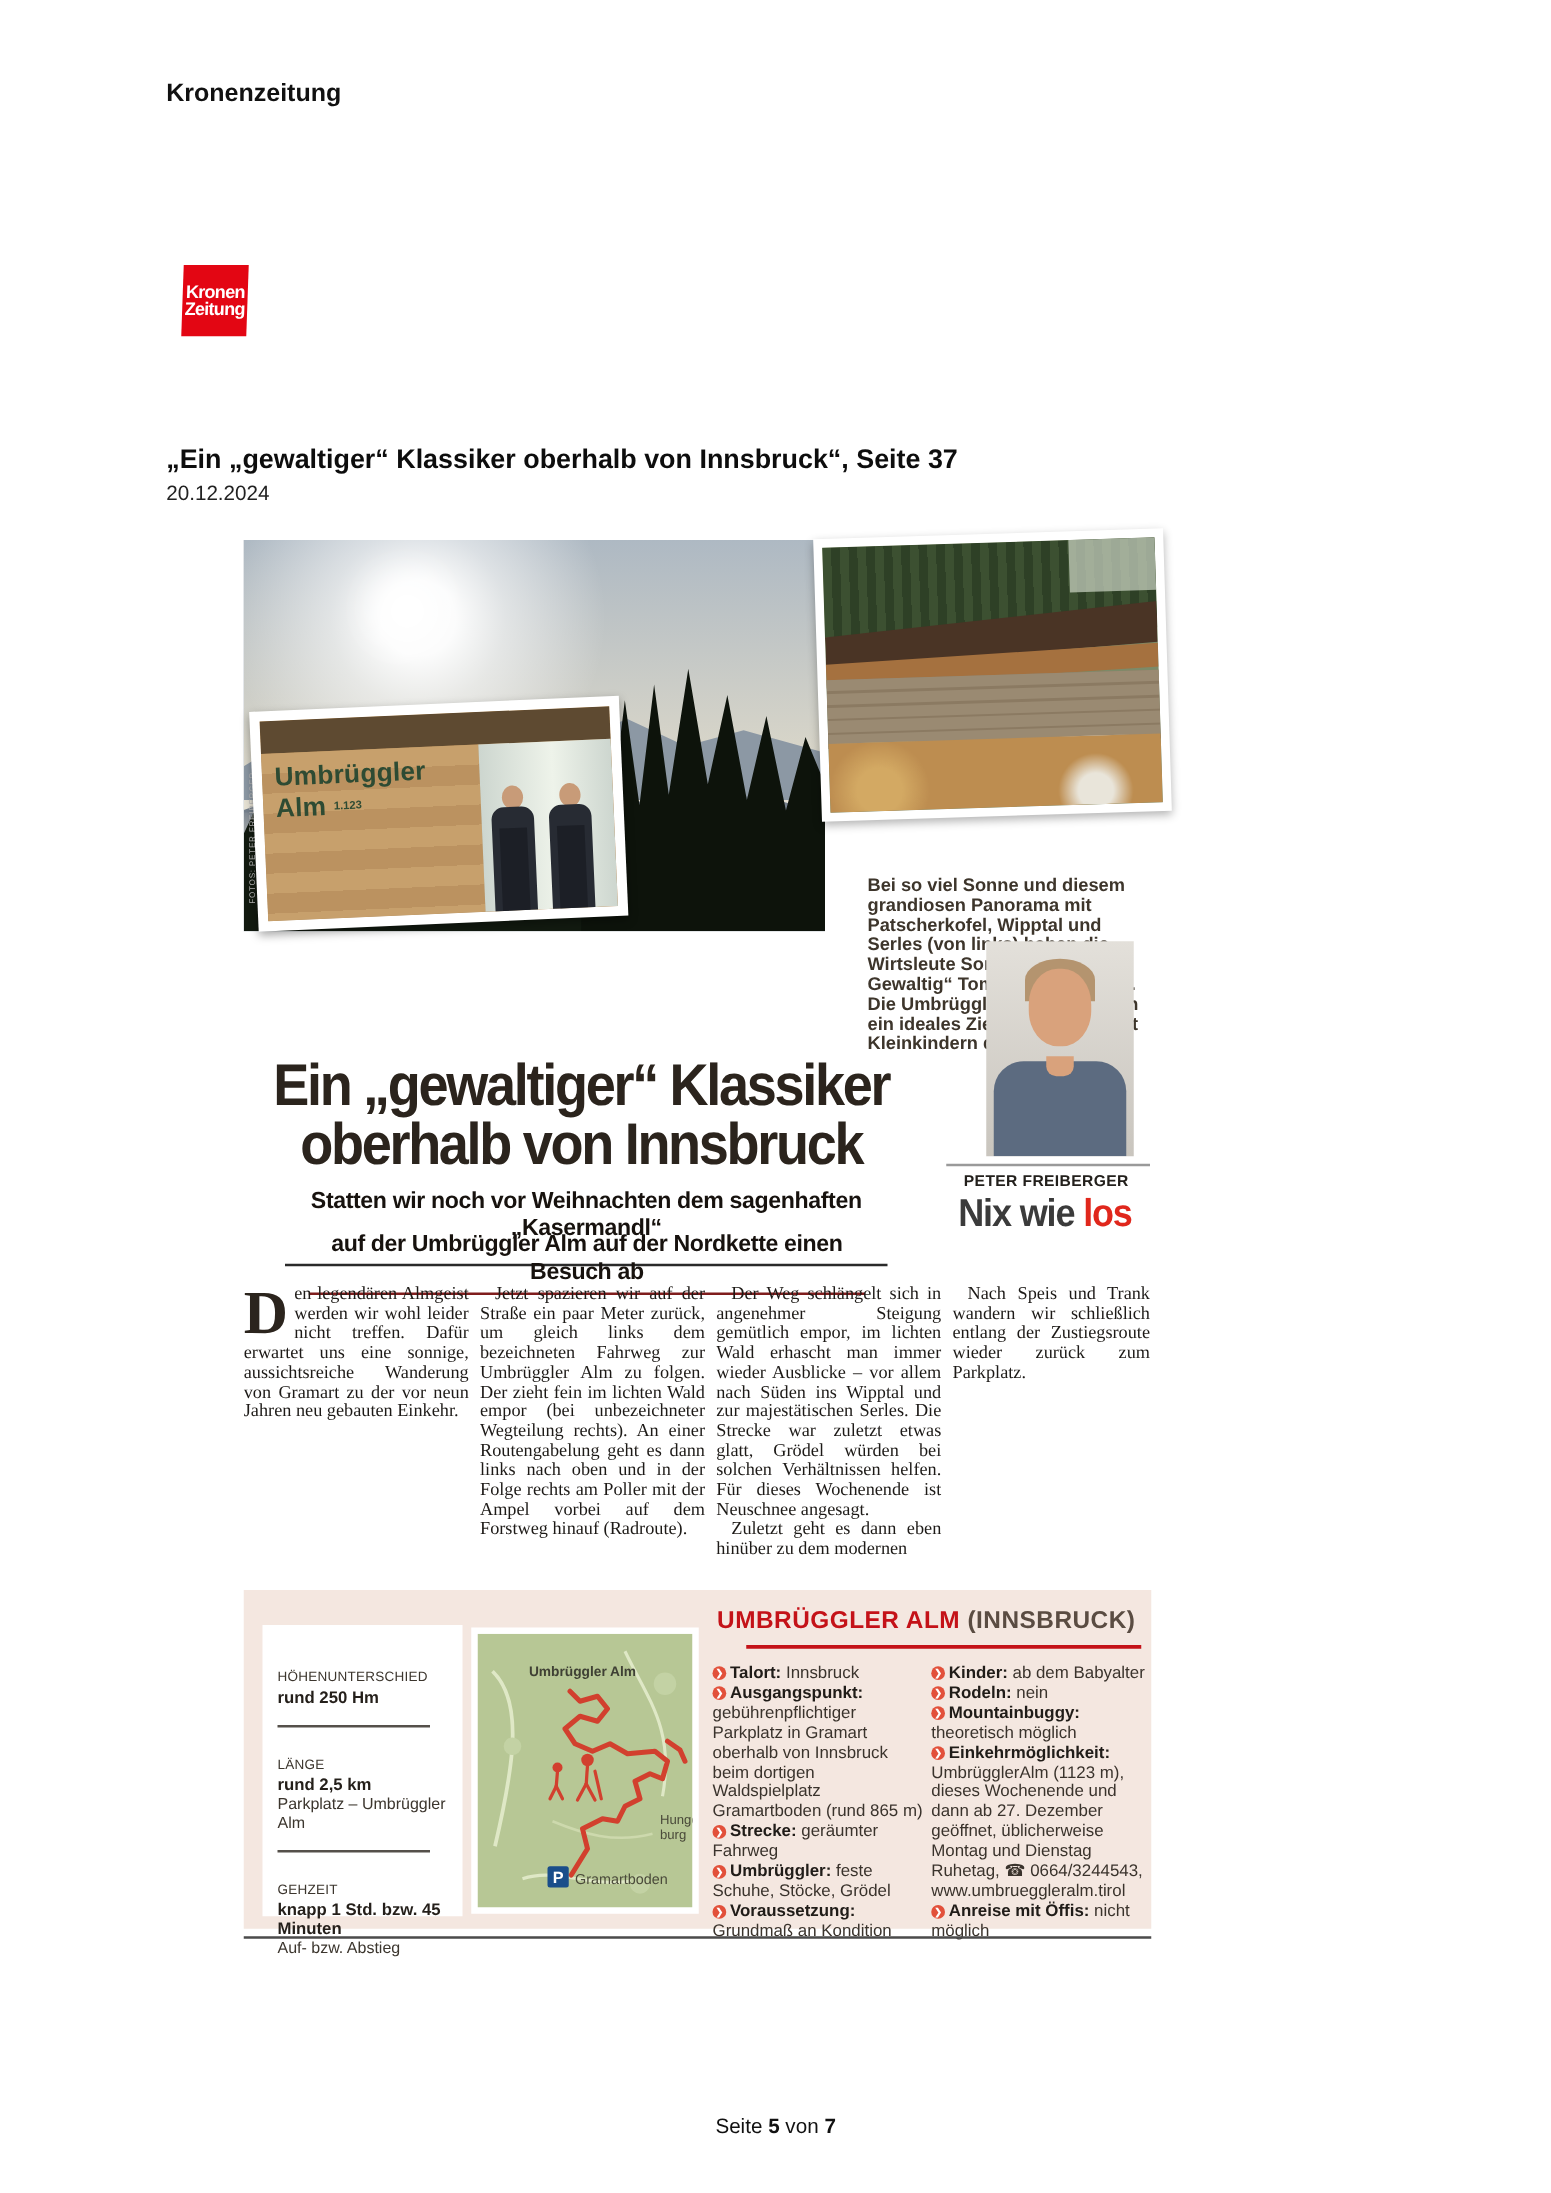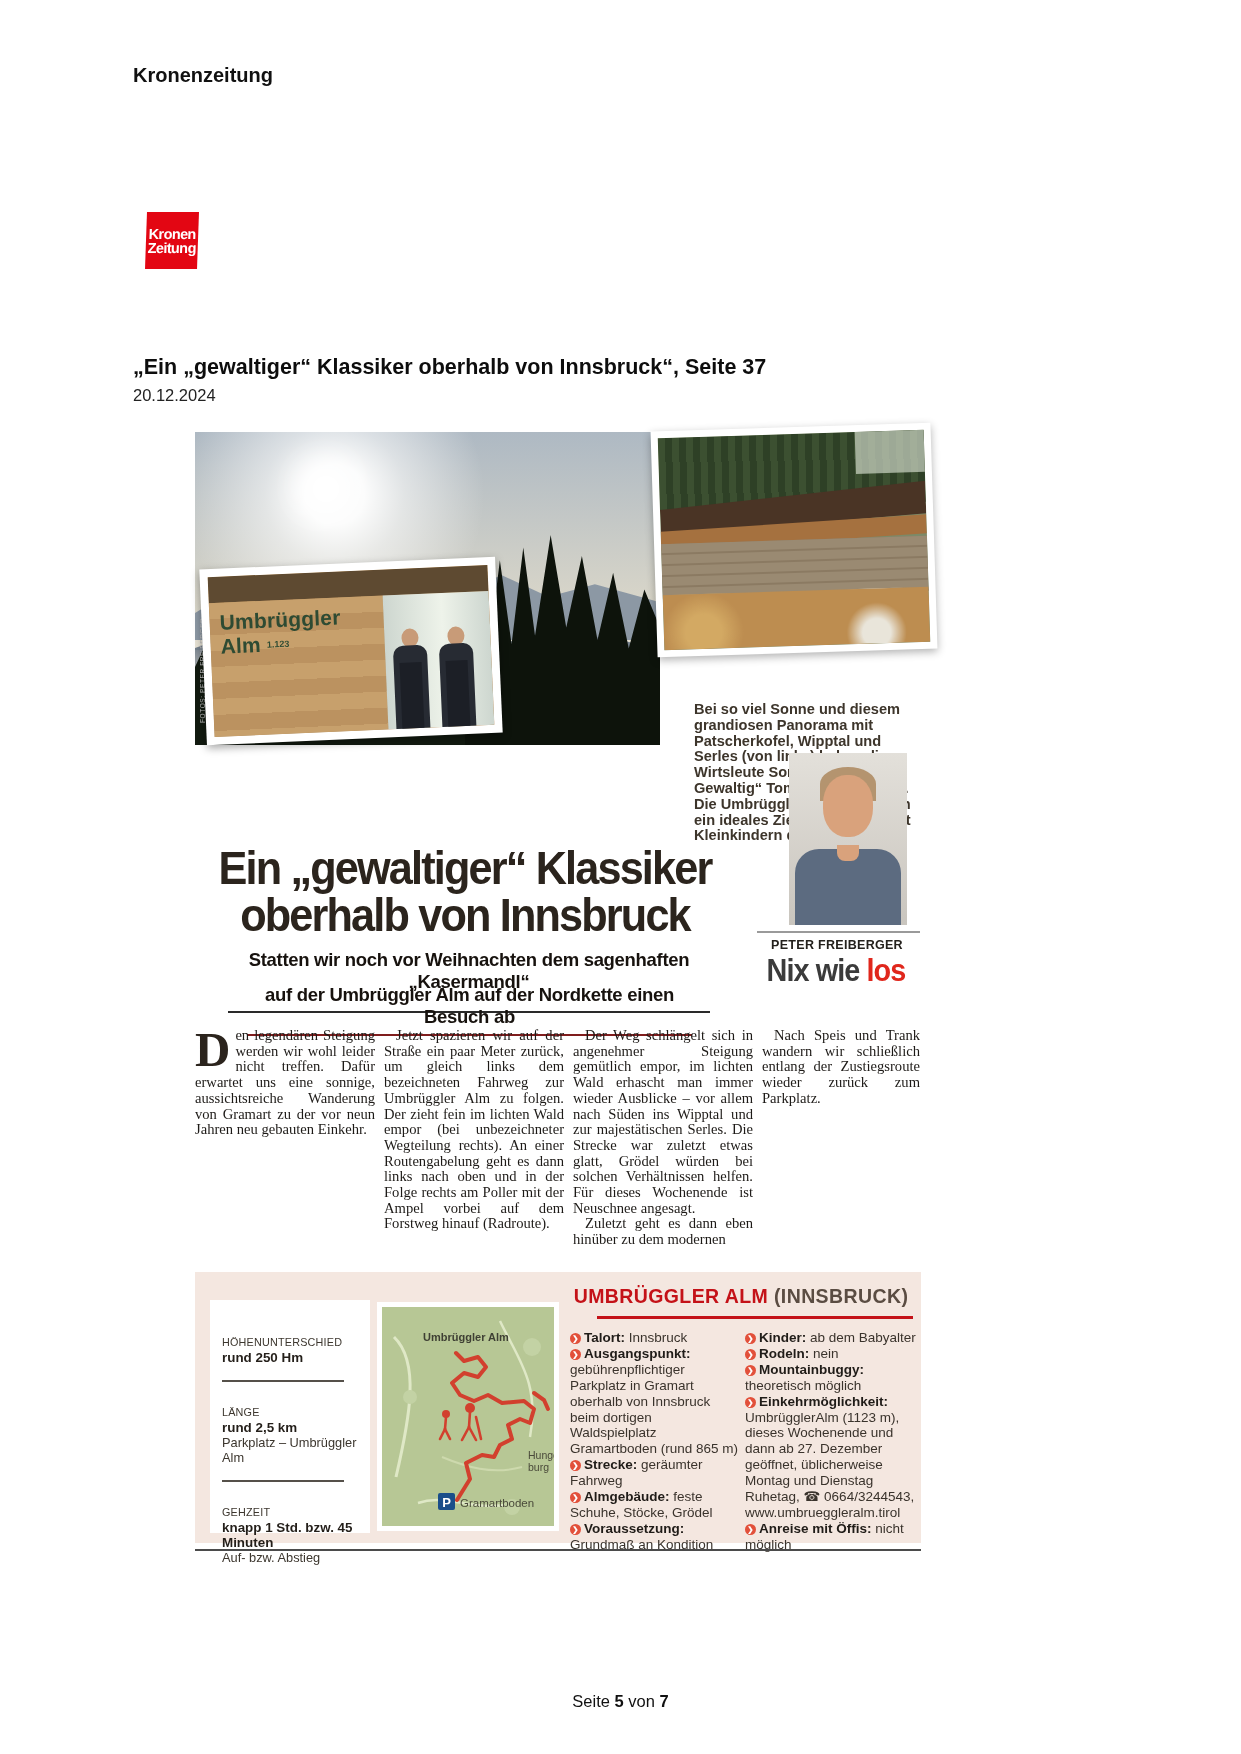--- a/index.html
+++ b/index.html
@@ -202,21 +202,21 @@
     <div class="po-shirt"></div>
     <div class="po-collar"></div>
   </div>
   <div class="abs author-rule"></div>
   <div class="abs author-name">PETER FREIBERGER</div>
   <div class="abs kicker">
     <span>Nix wie </span><span class="red">los</span>
   </div>
 
   <div class="col" style="left:195px">
-    <p class="first"><span class="dropcap">D</span><span>en legendären Steigung werden wir wohl leider nicht treffen. Dafür erwartet uns eine sonnige, aussichtsreiche Wanderung von Gramart zu der vor neun Jahren neu gebauten Einkehr.</span></p>
+    <p class="first"><span class="dropcap">D</span><span>en legendären Almgeist werden wir wohl leider nicht treffen. Dafür erwartet uns eine sonnige, aussichtsreiche Wanderung von Gramart zu der vor neun Jahren neu gebauten Einkehr.</span></p>
   </div>
   <div class="col" style="left:384px">
     <p class="indent">Jetzt spazieren wir auf der Straße ein paar Meter zurück, um gleich links dem bezeichneten Fahrweg zur Umbrüggler Alm zu folgen. Der zieht fein im lichten Wald empor (bei unbezeichneter Wegteilung rechts). An einer Routengabelung geht es dann links nach oben und in der Folge rechts am Poller mit der Ampel vorbei auf dem Forstweg hinauf (Radroute).</p>
   </div>
   <div class="col" style="left:573px">
     <p class="indent">Der Weg schlängelt sich in angenehmer Steigung gemütlich empor, im lichten Wald erhascht man immer wieder Ausblicke – vor allem nach Süden ins Wipptal und zur majestätischen Serles. Die Strecke war zuletzt etwas glatt, Grödel würden bei solchen Verhältnissen helfen. Für dieses Wochenende ist Neuschnee angesagt.</p>
     <p class="indent">Zuletzt geht es dann eben hinüber zu dem modernen</p>
   </div>
   <div class="col" style="left:762px;width:158px">
     <p class="indent">Nach Speis und Trank wandern wir schließlich entlang der Zustiegsroute wieder zurück zum Parkplatz.</p>
@@ -272,21 +272,21 @@
   <div class="abs ib-title">
     <span class="t-red">UMBRÜGGLER ALM</span>
     <span class="t-dark">(INNSBRUCK)</span>
   </div>
   <div class="abs ib-rule"></div>
 
   <div class="abs info-col" id="info-left" style="left:570px;width:170px">
       <div class="info-item"><span class="bullet">❯</span><b>Talort: </b>Innsbruck</div>
       <div class="info-item"><span class="bullet">❯</span><b>Ausgangspunkt: </b>gebührenpflichtiger Parkplatz in Gramart oberhalb von Innsbruck beim dortigen Waldspielplatz Gramartboden (rund 865 m)</div>
       <div class="info-item"><span class="bullet">❯</span><b>Strecke: </b>geräumter Fahrweg</div>
-      <div class="info-item"><span class="bullet">❯</span><b>Almgebäude: </b>feste Schuhe, Stöcke, Grödel</div>
+      <div class="info-item"><span class="bullet">❯</span><b>Umbrüggler: </b>feste Schuhe, Stöcke, Grödel</div>
       <div class="info-item"><span class="bullet">❯</span><b>Voraussetzung: </b>Grundmaß an Kondition</div>
     </div>
   <div class="abs info-col" id="info-right" style="left:745px;width:172px">
       <div class="info-item"><span class="bullet">❯</span><b>Kinder: </b>ab dem Babyalter</div>
       <div class="info-item"><span class="bullet">❯</span><b>Rodeln: </b>nein</div>
       <div class="info-item"><span class="bullet">❯</span><b>Mountainbuggy: </b>theoretisch möglich</div>
       <div class="info-item"><span class="bullet">❯</span><b>Einkehrmöglichkeit: </b>UmbrügglerAlm (1123 m), dieses Wochenende und dann ab 27. Dezember geöffnet, üblicherweise Montag und Dienstag Ruhetag, ☎ 0664/3244543, www.umbrueggleralm.tirol</div>
       <div class="info-item"><span class="bullet">❯</span><b>Anreise mit Öffis: </b>nicht möglich</div>
     </div>
 

